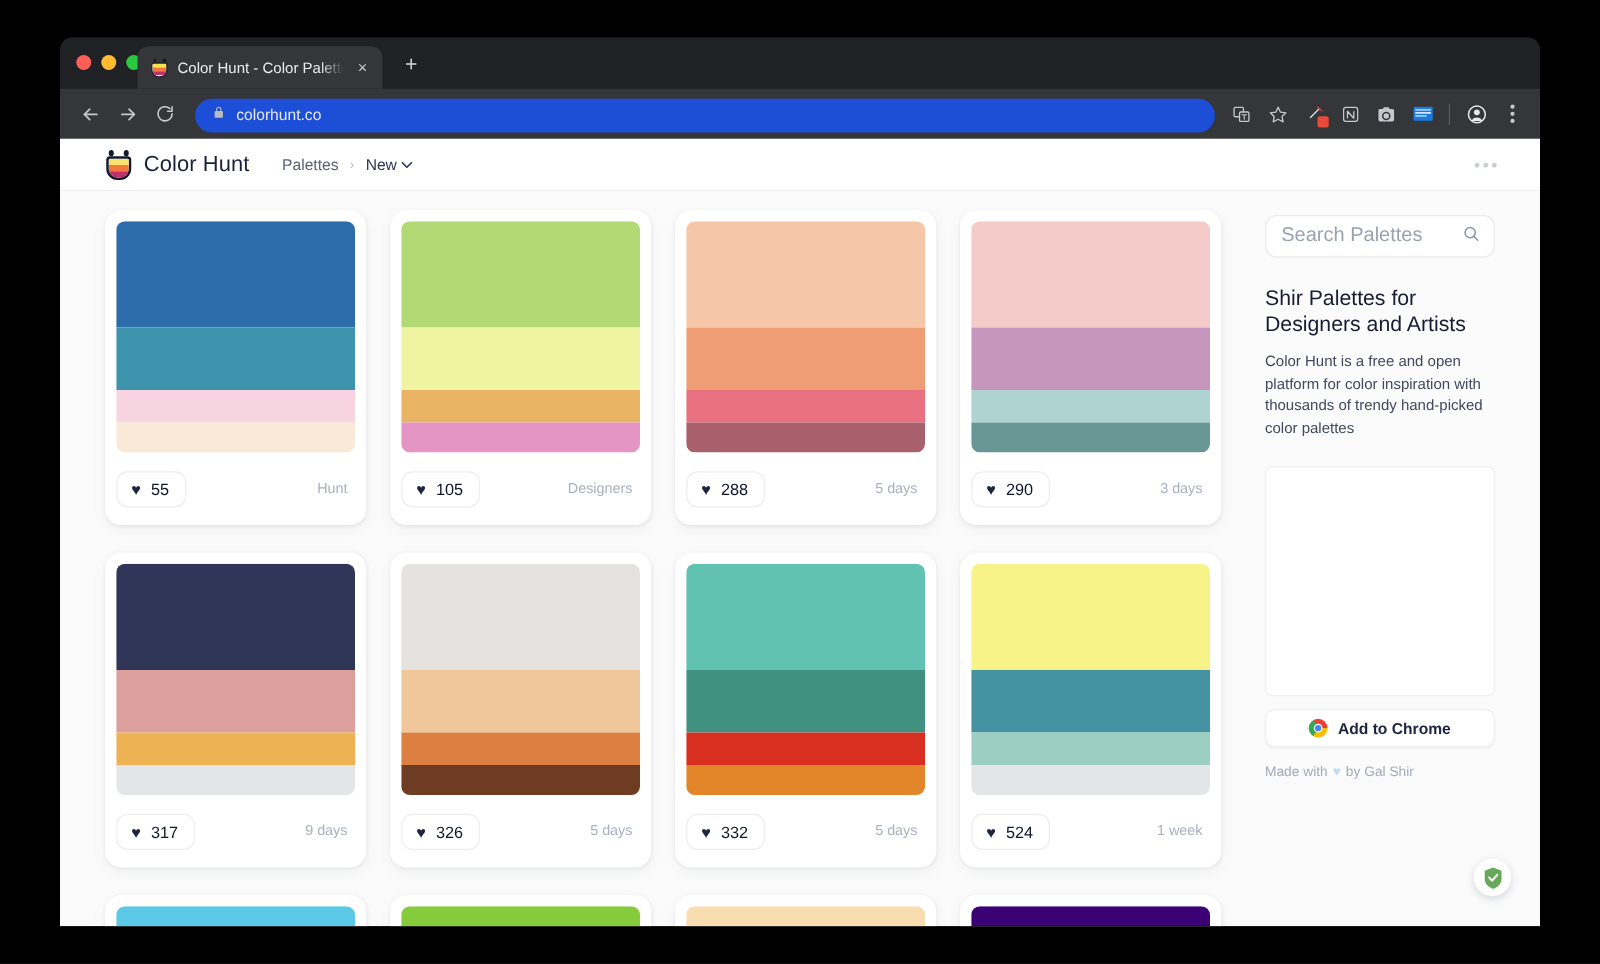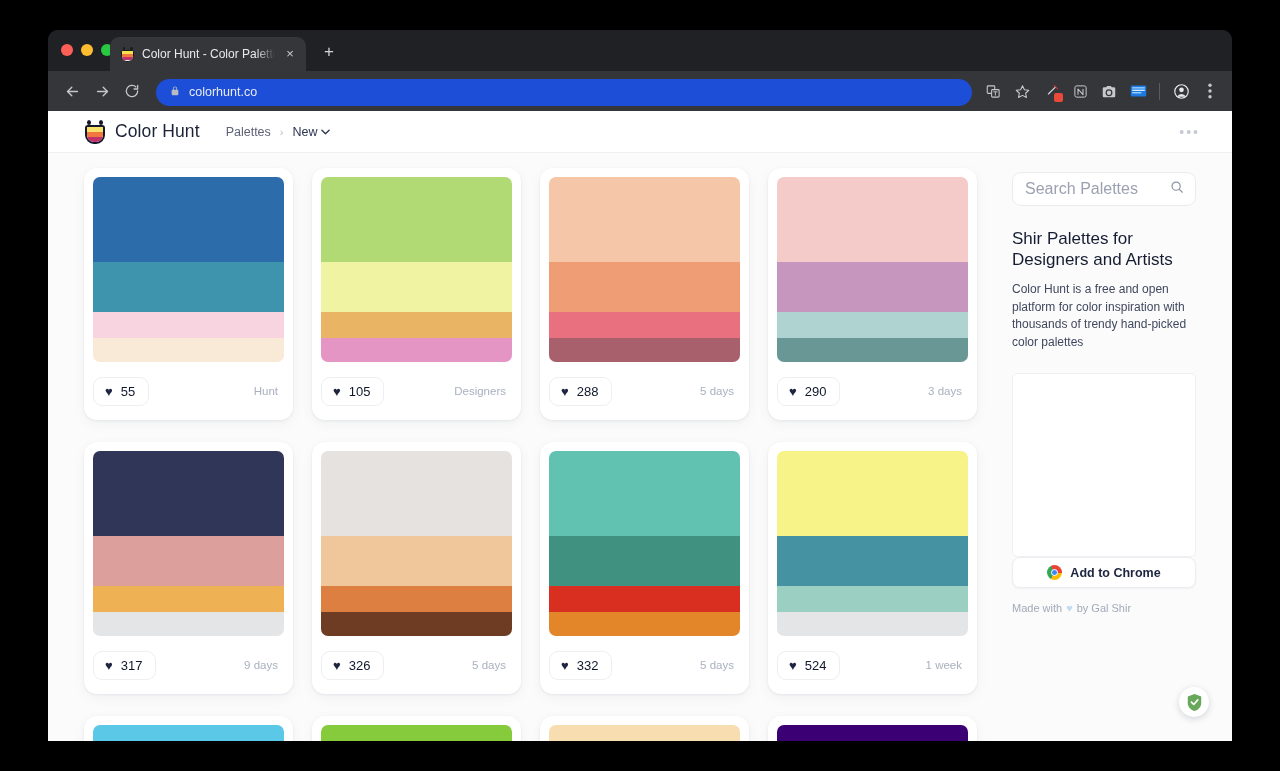--- a/index.html
+++ b/index.html
@@ -279,21 +279,21 @@
     height: 184px;
     background: #fff;
     border: 1px solid #eef0f2;
     border-radius: 5px;
   }
   #ext-text {
     margin-top: 21px;
     font-size: 12px; line-height: 17.5px; color: #2b3245;
   }
   #add-chrome-button {
-    margin-top: 0;
+    margin-top: 10px;
     height: 31px;
     background: #fff;
     border: 1px solid #eceef1;
     border-radius: 8px;
     display: flex; align-items: center; justify-content: center;
     gap: 8px;
     box-shadow: 0 1px 2px rgba(25,35,70,.05);
   }
   #chrome-icon {
     width: 15px; height: 15px; border-radius: 50%;

